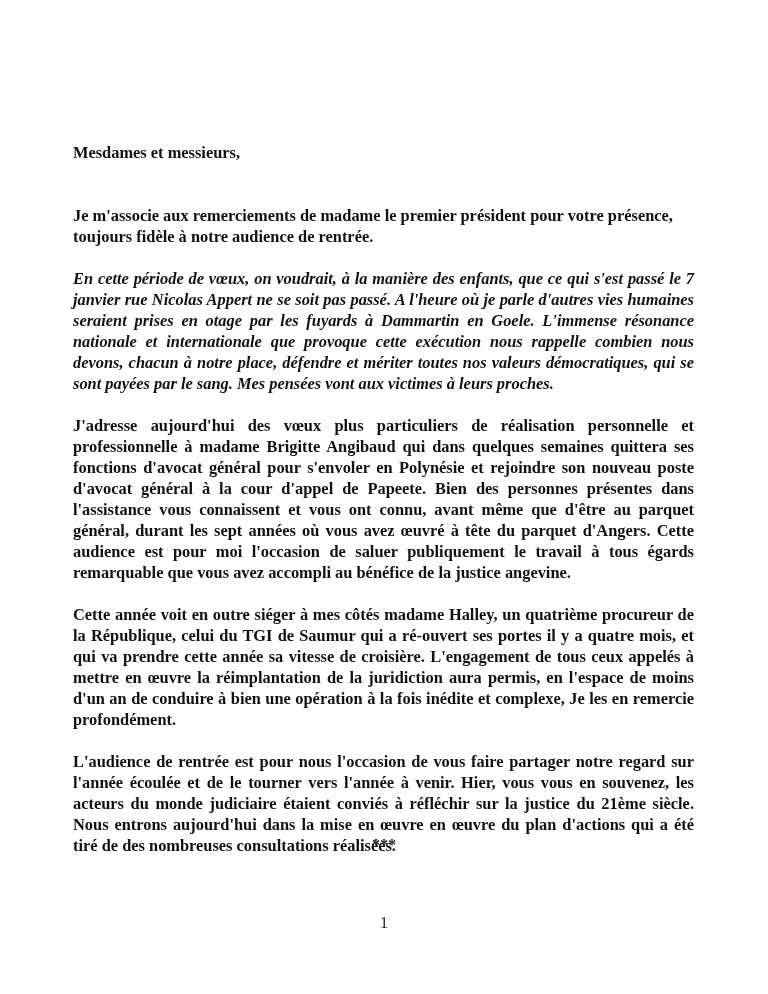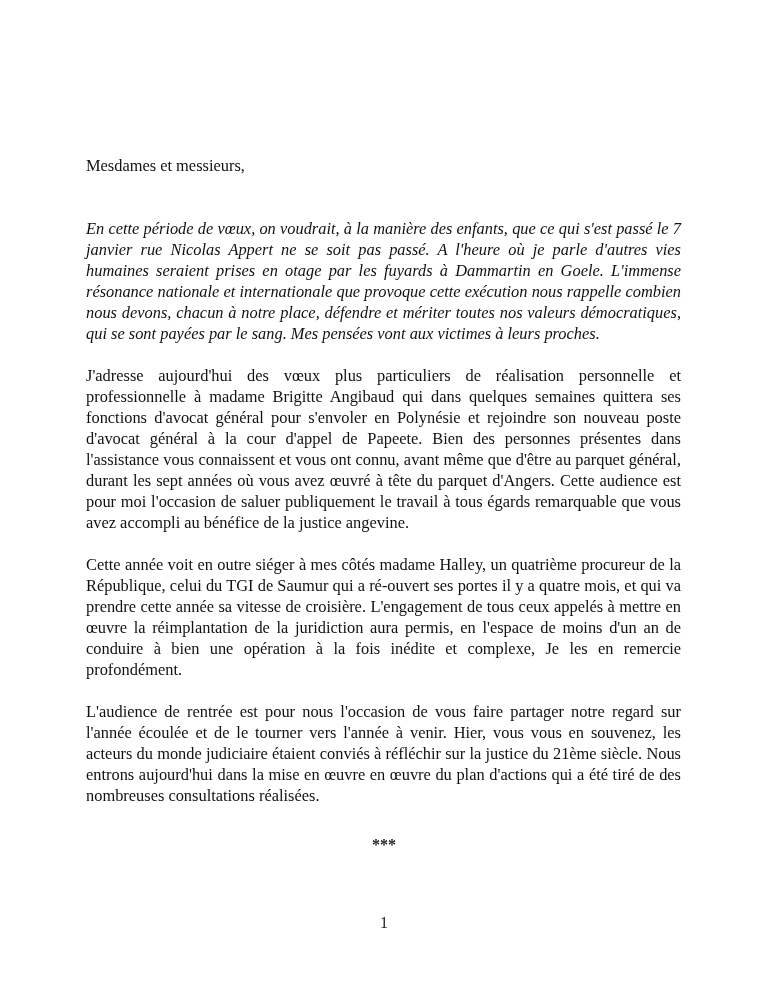--- a/index.html
+++ b/index.html
@@ -2,40 +2,41 @@
 <html><head>
   <meta charset="utf-8">
   <style>
     html, body { margin: 0; padding: 0; background: #ffffff; }
     body { width: 768px; height: 994px; position: relative; overflow: hidden; }
     .page {
       position: absolute; left: 73px; top: 142px; width: 621px;
       font-family: "Liberation Serif", serif; font-size: 16.4px; line-height: 21px;
       color: #111111;
     }
-    p { margin: 13px; text-align: justify; }
+    p { margin: 0; text-align: justify; font-weight: bold; }
     .salutation { margin-bottom: 42px; }
     .p1 { margin-bottom: 21px; text-align: left; }
     .italic { font-style: italic; margin-bottom: 21px; }
     .gap { margin-bottom: 21px; }
     .last-line-left { text-align-last: left; }
     .stars {
       position: absolute; left: 0; width: 768px; top: 836px; text-align: center;
       font-family: "Liberation Serif", serif; font-size: 16px; font-weight: bold; color: #222;
     }
     .pagenum {
       position: absolute; left: 0; width: 768px; top: 914px; text-align: center;
       font-family: "Liberation Serif", serif; font-size: 16px; color: #222;
     }
   </style>
 </head>
 <body>
 
 <div class="page">
   <p class="salutation">Mesdames et messieurs,</p>
+  <p class="p1">Je m'associe aux remerciements de madame le premier président pour votre présence, toujours fidèle à notre audience de rentrée.</p>
   <p class="italic last-line-left">En cette période de vœux, on voudrait, à la manière des enfants, que ce qui s'est passé le 7 janvier rue Nicolas Appert ne se soit pas passé. A l'heure où je parle d'autres vies humaines seraient prises en otage par les fuyards à Dammartin en Goele. L'immense résonance nationale et internationale que provoque cette exécution nous rappelle combien nous devons, chacun à notre place, défendre et mériter toutes nos  valeurs démocratiques, qui se sont payées par le sang. Mes pensées vont aux victimes à leurs proches.</p>
   <p class="gap last-line-left">J'adresse aujourd'hui des vœux plus particuliers de réalisation personnelle et professionnelle à madame Brigitte Angibaud qui dans quelques semaines quittera ses fonctions d'avocat général pour s'envoler en Polynésie et rejoindre son nouveau poste d'avocat général à la cour d'appel de Papeete. Bien des personnes présentes dans l'assistance vous connaissent et vous ont connu, avant même que d'être  au parquet général, durant les sept années où vous avez œuvré à tête du parquet d'Angers. Cette audience est pour moi l'occasion de saluer publiquement le travail à tous égards remarquable que vous avez accompli au bénéfice de la justice angevine.</p>
   <p class="gap last-line-left">Cette année voit en outre siéger à mes côtés madame Halley, un quatrième procureur de la République, celui  du TGI de Saumur qui a ré-ouvert ses portes il y a quatre mois, et qui va prendre cette année sa vitesse de croisière. L'engagement de tous ceux appelés à mettre en œuvre la réimplantation de la juridiction aura permis, en l'espace de moins d'un an de conduire à bien une opération à la fois inédite et complexe, Je les en remercie profondément.</p>
   <p class="last-line-left">L'audience de rentrée est pour nous l'occasion de vous faire partager notre regard sur l'année écoulée et de le tourner vers l'année à venir. Hier, vous vous en souvenez, les acteurs du monde judiciaire étaient conviés à réfléchir sur la justice du 21ème siècle. Nous entrons aujourd'hui dans la mise en œuvre en œuvre du  plan d'actions qui a été tiré de des nombreuses consultations réalisées.</p>
 </div>
 
 <div class="stars">***</div>
 <div class="pagenum">1</div>
 
 </body></html>

